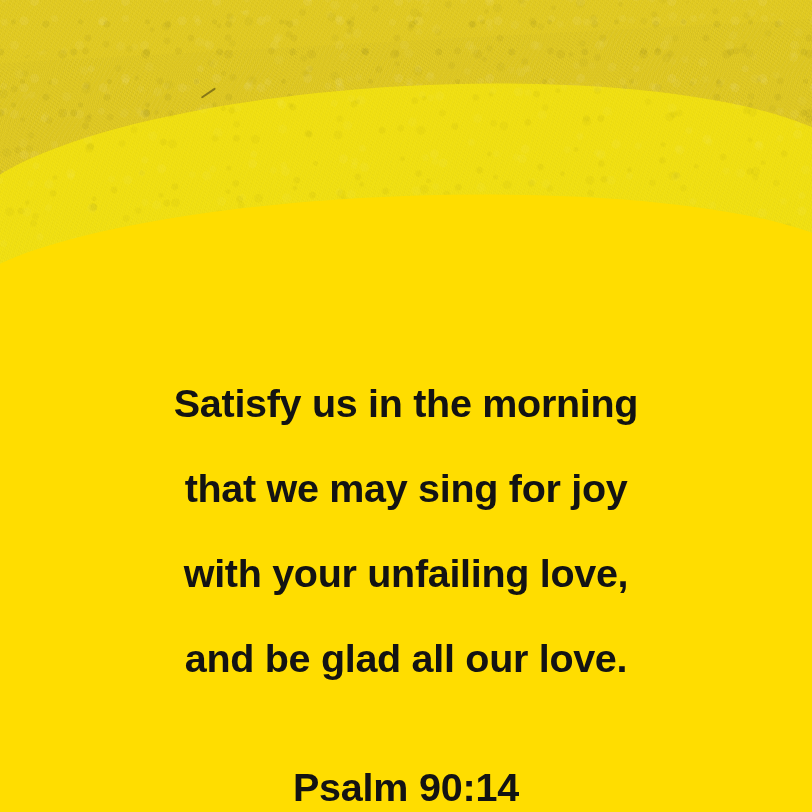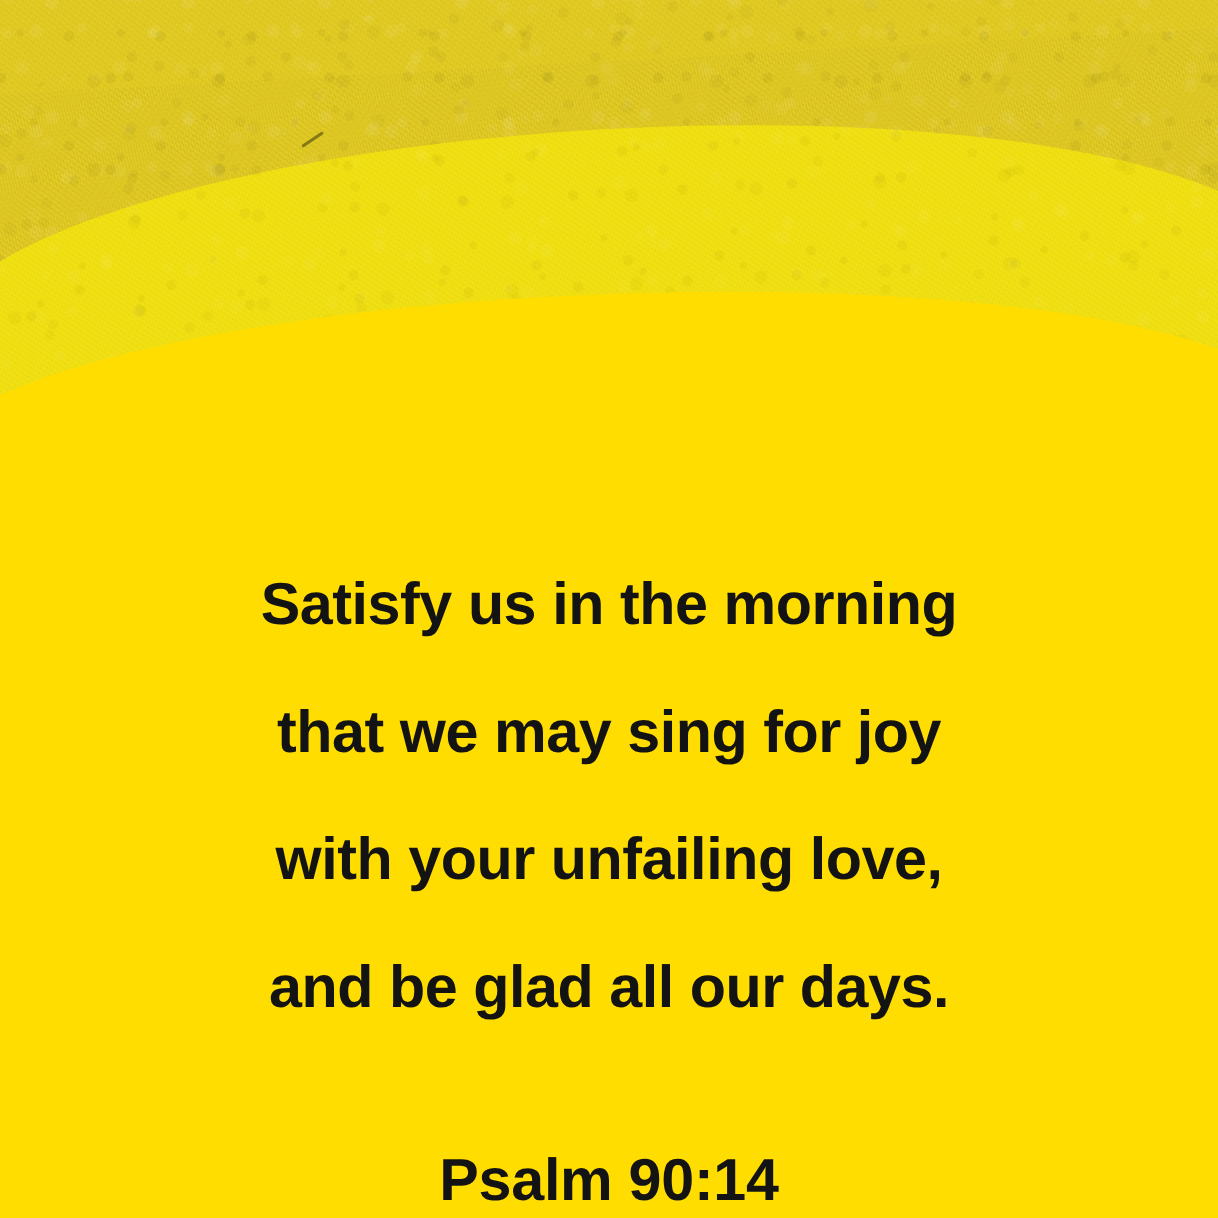--- a/index.html
+++ b/index.html
@@ -157,18 +157,18 @@
 
   <div class="layer-bottom"></div>
 
   <div class="speck"></div>
 
   <div class="text-block">
     <p class="verse">
       <span class="verse-line">Satisfy us in the morning</span>
       <span class="verse-line">that we may sing for joy</span>
       <span class="verse-line">with your unfailing love,</span>
-      <span class="verse-line">and be glad all our days.</span>
+      <span class="verse-line">and be glad all our love.</span>
     </p>
     <p class="reference">Psalm 90:14</p>
   </div>
 
 </div>
 
 </body></html>

